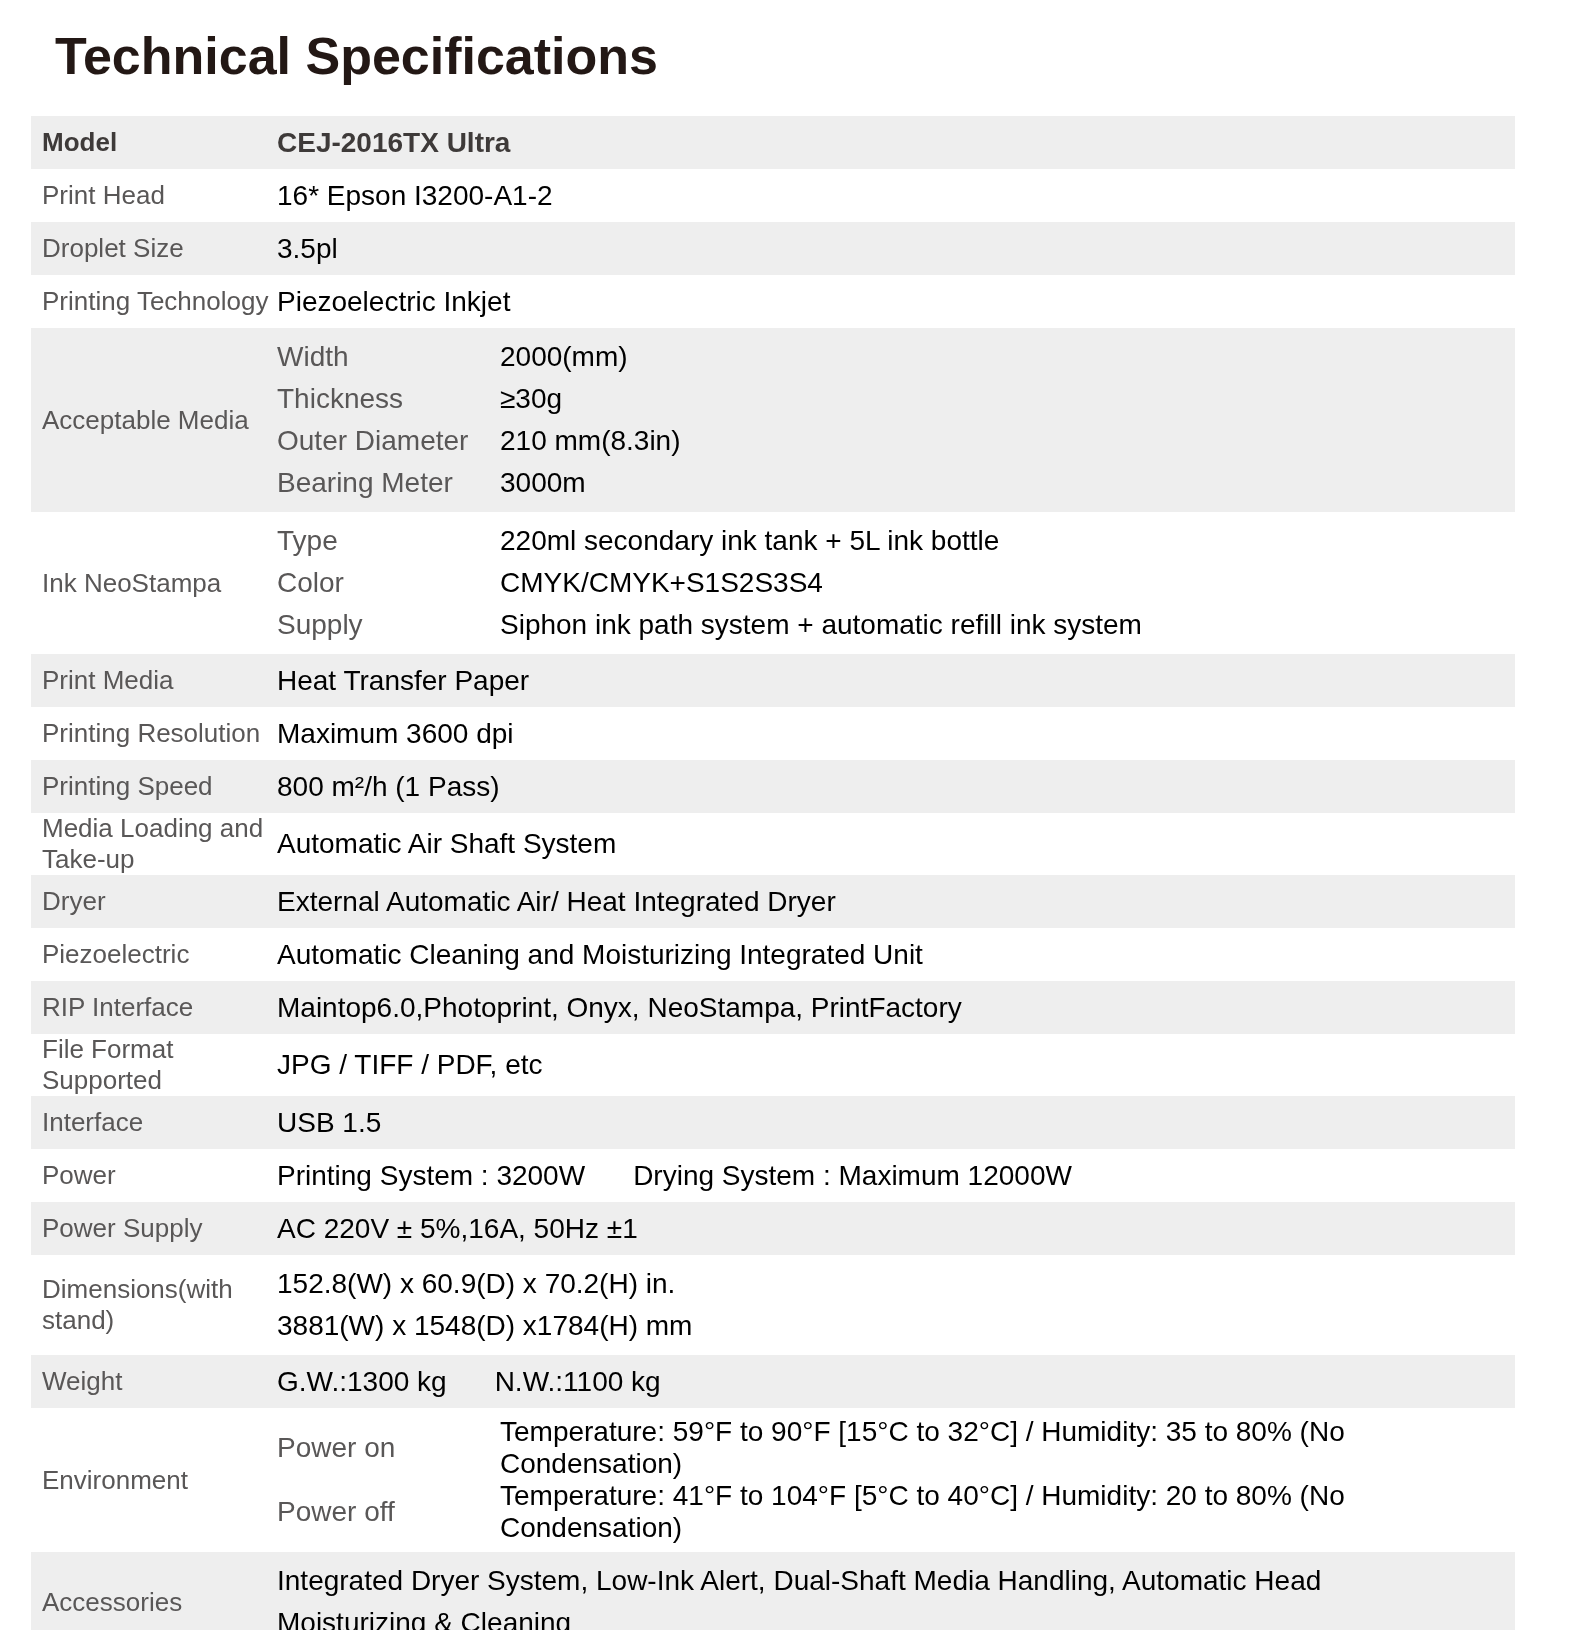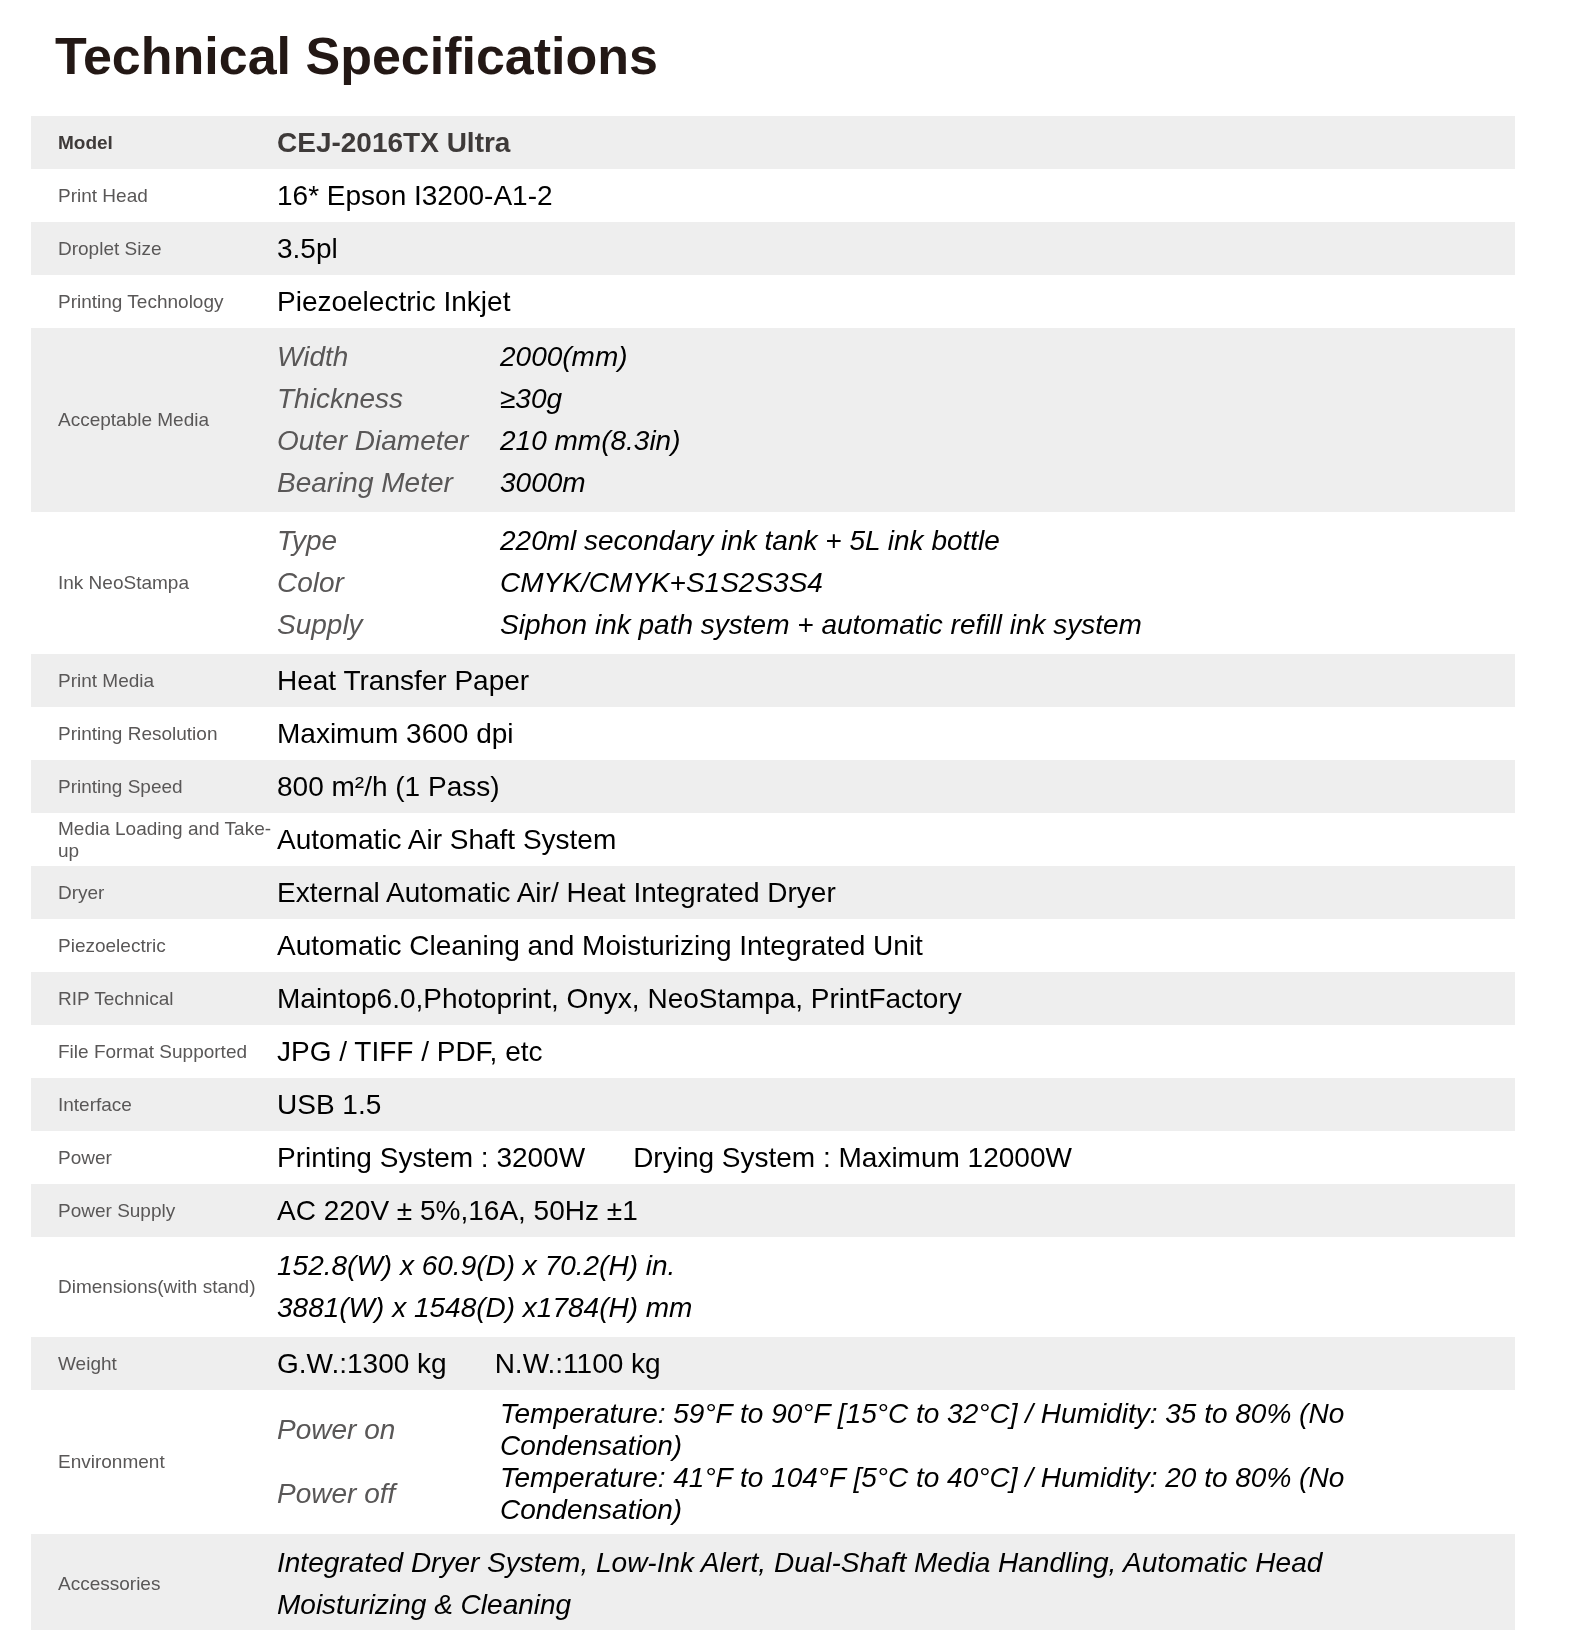--- a/index.html
+++ b/index.html
@@ -38,45 +38,44 @@
     align-items: stretch;
     background: #ffffff;
   }
   .spec-row.shade {
     background: #eeeeee;
   }
   .cell-label {
     width: 246px;
     flex: none;
     box-sizing: border-box;
-    padding-left: 27px;
+    padding-left: 11px;
     display: flex;
     align-items: center;
-    font-size: 19px;
+    font-size: 26px;
     color: #595757;
   }
   .cell-lines {
     flex: 1;
     display: flex;
     flex-direction: column;
     justify-content: center;
     padding: 0;
   }
   .spec-row.multi .cell-lines {
     padding: 8px 0;
   }
   .line {
     display: flex;
     align-items: center;
     min-height: 53px;
     font-size: 28px;
   }
   .spec-row.multi .line {
     min-height: 42px;
-    font-style: italic;
   }
   .cell-sub {
     width: 223px;
     flex: none;
     color: #595757;
   }
   .cell-value {
     color: #000000;
     padding-right: 12px;
   }
@@ -214,21 +213,21 @@
         </div>
         <div class="spec-row">
           <div class="cell-label">Piezoelectric</div>
           <div class="cell-lines">
             <div class="line">
               <span class="cell-value">Automatic Cleaning and Moisturizing Integrated Unit</span>
             </div>
           </div>
         </div>
         <div class="spec-row shade">
-          <div class="cell-label">RIP Technical</div>
+          <div class="cell-label">RIP Interface</div>
           <div class="cell-lines">
             <div class="line">
               <span class="cell-value">Maintop6.0,Photoprint, Onyx, NeoStampa, PrintFactory</span>
             </div>
           </div>
         </div>
         <div class="spec-row">
           <div class="cell-label">File Format Supported</div>
           <div class="cell-lines">
             <div class="line">

